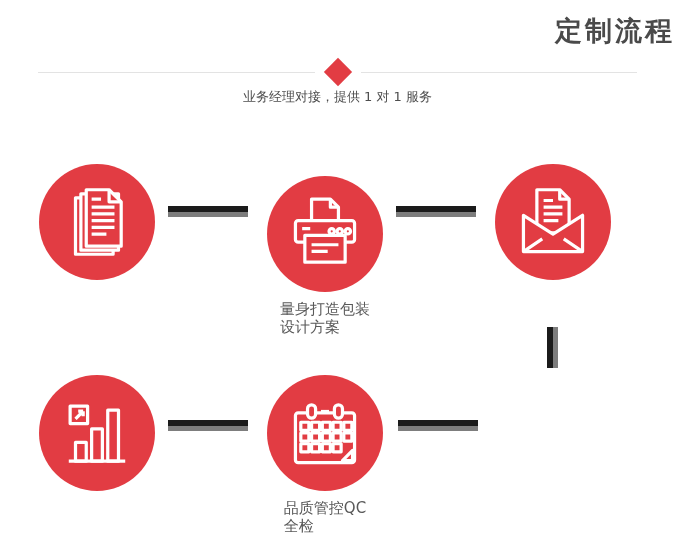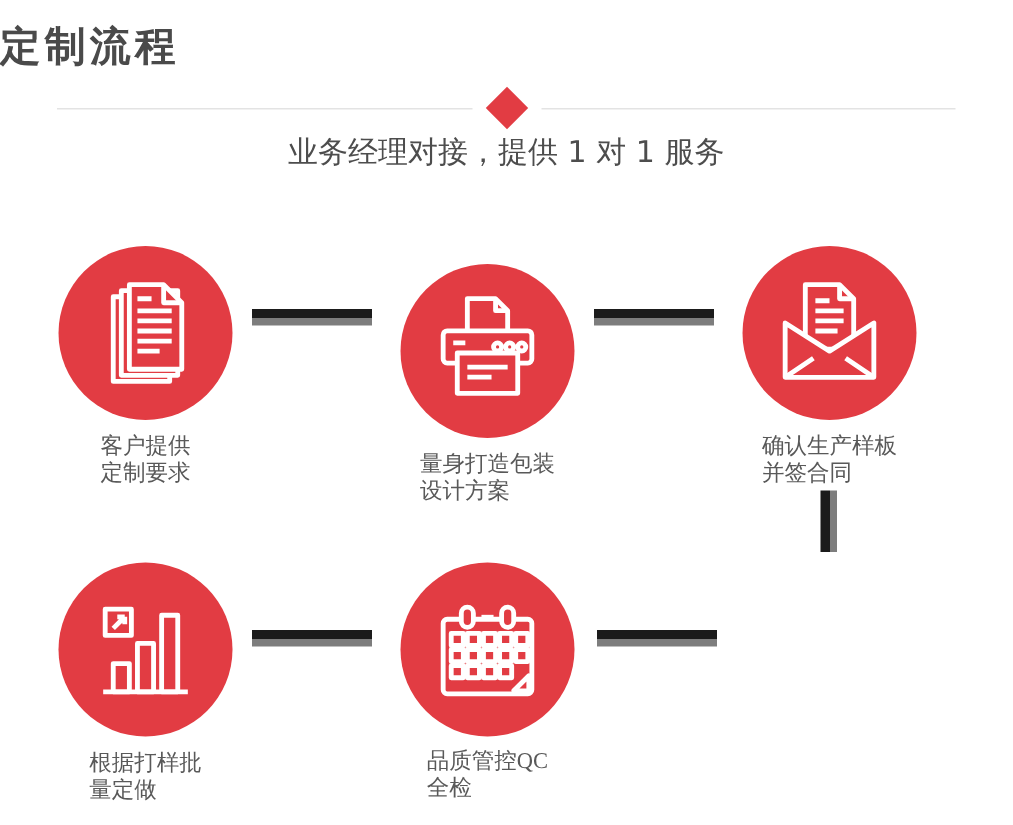--- a/index.html
+++ b/index.html
@@ -1,33 +1,33 @@
 <!DOCTYPE html>
 <html><head>
 <meta charset="utf-8">
 <style>
   html,body{margin:0;padding:0;background:#fff;}
   .canvas{position:relative;width:675px;height:550px;background:#fff;overflow:hidden;
           font-family:"DejaVu Sans","Liberation Sans",sans-serif;}
-  .title{position:absolute;top:13px;left:0;width:100%;margin:0;text-align:left;
+  .title{position:absolute;top:13px;left:0;width:100%;margin:0;text-align:right;
          font-size:27px;font-weight:bold;color:#4a4a4a;letter-spacing:3px;}
   .divider{position:absolute;top:72px;left:38px;right:38px;height:1px;background:#e3e3e3;}
   .diamond-gap{position:absolute;top:58px;left:315px;width:46px;height:28px;background:#fff;}
   .diamond{position:absolute;top:62px;left:328px;width:20px;height:20px;background:#e23c43;
            transform:rotate(45deg);}
   .subtitle{position:absolute;top:88px;left:0;width:100%;margin:0;text-align:center;
-            font-size:20px;color:#4d4d4d;}
+            font-size:13px;color:#4d4d4d;}
   .step{position:absolute;width:116px;}
   .circle{width:116px;height:116px;border-radius:50%;background:#e23c43;
           display:flex;align-items:center;justify-content:center;}
   .circle svg{width:86px;height:86px;display:block;}
   .caption{margin-top:8px;display:flex;justify-content:center;}
   .caption span{font-size:15px;line-height:18px;color:#595959;text-align:left;white-space:pre-line;}
   .s1{left:39px;top:164px;}  .s2{left:267px;top:176px;} .s3{left:495px;top:164px;}
-  .s4{left:39px;top:375px;}  .s5{left:267px;top:375px;font-family:Liberation Serif, serif;} .s6{left:495px;top:375px;}
+  .s4{left:39px;top:375px;}  .s5{left:267px;top:375px;} .s6{left:495px;top:375px;}
   .hconn{position:absolute;width:80px;height:11px;
          background:linear-gradient(180deg,#1b1b1b 0,#1b1b1b 6px,#7d7d7d 6px,#7d7d7d 11px);}
   .c12{left:168px;top:206px;} .c23{left:396px;top:206px;}
   .c45{left:168px;top:420px;} .c56{left:398px;top:420px;}
   .vconn{position:absolute;left:547px;top:327px;width:11px;height:41px;
          background:linear-gradient(90deg,#1b1b1b 0,#1b1b1b 6px,#7d7d7d 6px,#7d7d7d 11px);}
   
   .st{fill:none;stroke:#fff;stroke-width:2.4;stroke-linejoin:round;}
   .fl{fill:#e23c43;stroke:#fff;stroke-width:2.4;stroke-linejoin:round;}
 </style>
@@ -51,24 +51,20 @@
   <div class="step s1">
     <div class="circle">
       <svg viewBox="0 0 64 64">
         <rect class="fl" x="16" y="14" width="28" height="42"></rect>
         <rect class="fl" x="20" y="11" width="28" height="42"></rect>
         <path class="fl" d="M24 8 H41 L50 17 V50 H24 Z"></path>
         <path class="st" d="M41 8 V17 H50"></path>
         <path class="st" d="M28 15 H35 M28 21 H45 M28 26 H45 M28 31 H45 M28 36 H45 M28 41 H39"></path>
       </svg>
     </div>
-    <div class="caption">
-      <span>客户提供
-定制要求</span>
-    </div>
   </div>
 
   <div class="step s2">
     <div class="circle">
       <svg viewBox="0 0 64 64">
         <path class="fl" d="M22 6 H36 L42 12 V24 H22 Z"></path>
         <path class="st" d="M36 6 V12 H42"></path>
         <rect class="fl" x="10" y="22" width="44" height="16" rx="2"></rect>
         <path class="st" d="M15 28 H21"></path>
         <circle class="st" cx="37" cy="30" r="2"></circle>
@@ -87,40 +83,32 @@
   <div class="step s3">
     <div class="circle">
       <svg viewBox="0 0 64 64">
         <path class="fl" d="M20 8 H37 L44 15 V40 H20 Z"></path>
         <path class="st" d="M37 8 V15 H44"></path>
         <path class="st" d="M25 16 H32 M25 21 H39 M25 26 H39 M25 31 H36"></path>
         <path class="fl" d="M10 27 L32 41 L54 27 L54 54 L10 54 Z"></path>
         <path class="st" d="M10 54 L24 44.5 M54 54 L40 44.5"></path>
       </svg>
     </div>
-    <div class="caption">
-      <span>确认生产样板
-并签合同</span>
-    </div>
   </div>
 
   <div class="step s4">
     <div class="circle">
       <svg viewBox="0 0 64 64">
         <path class="st" d="M11 53 H53"></path>
         <rect class="st" x="16" y="39" width="8" height="14"></rect>
         <rect class="st" x="28" y="29" width="8" height="24"></rect>
         <rect class="st" x="40" y="15" width="8" height="38"></rect>
         <rect class="st" x="12" y="12" width="13" height="13"></rect>
         <path class="st" d="M16 21.5 L21.5 16 M18 15.8 H21.7 M21.7 15.8 V19.5"></path>
       </svg>
-    </div>
-    <div class="caption">
-      <span>根据打样批
-量定做</span>
     </div>
   </div>
 
   <div class="step s5">
     <div class="circle">
       <svg viewBox="0 0 64 64">
         <rect class="st" x="10" y="17" width="44" height="37" rx="2"></rect>
         <rect class="fl" x="19" y="11" width="6" height="10" rx="3"></rect>
         <rect class="fl" x="39" y="11" width="6" height="10" rx="3"></rect>
         <path class="st" d="M29 16 H35"></path>

